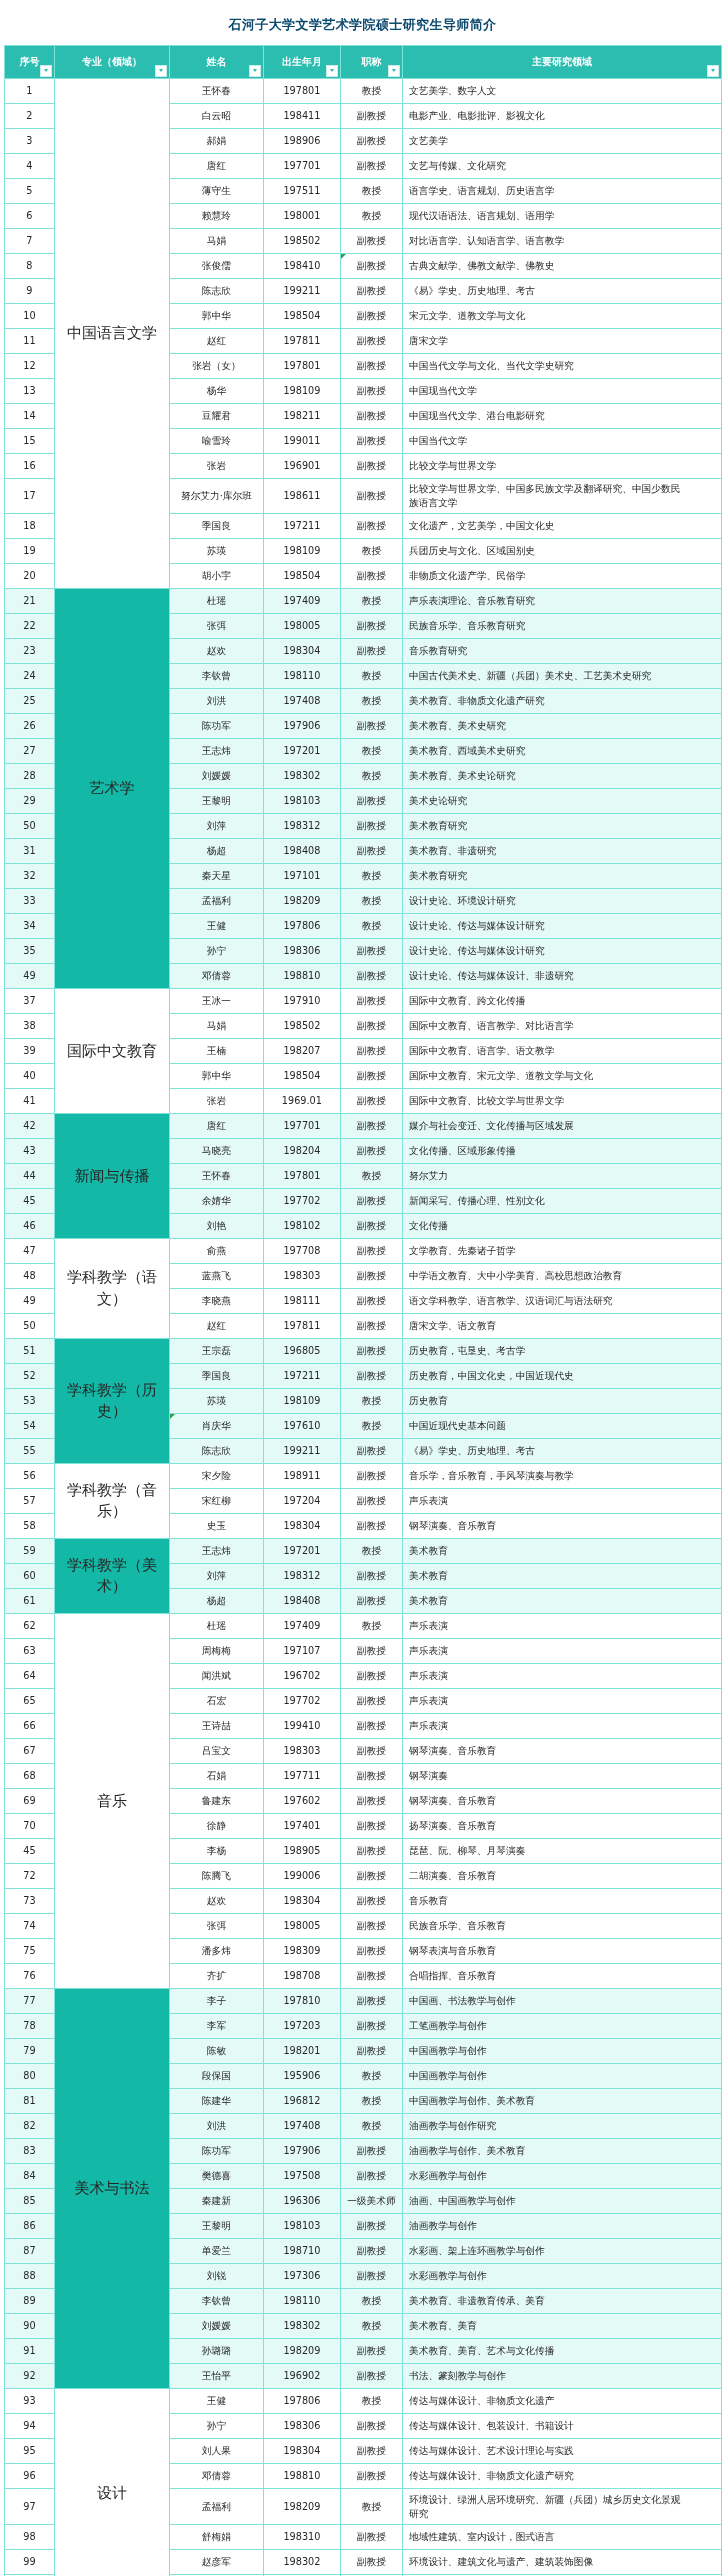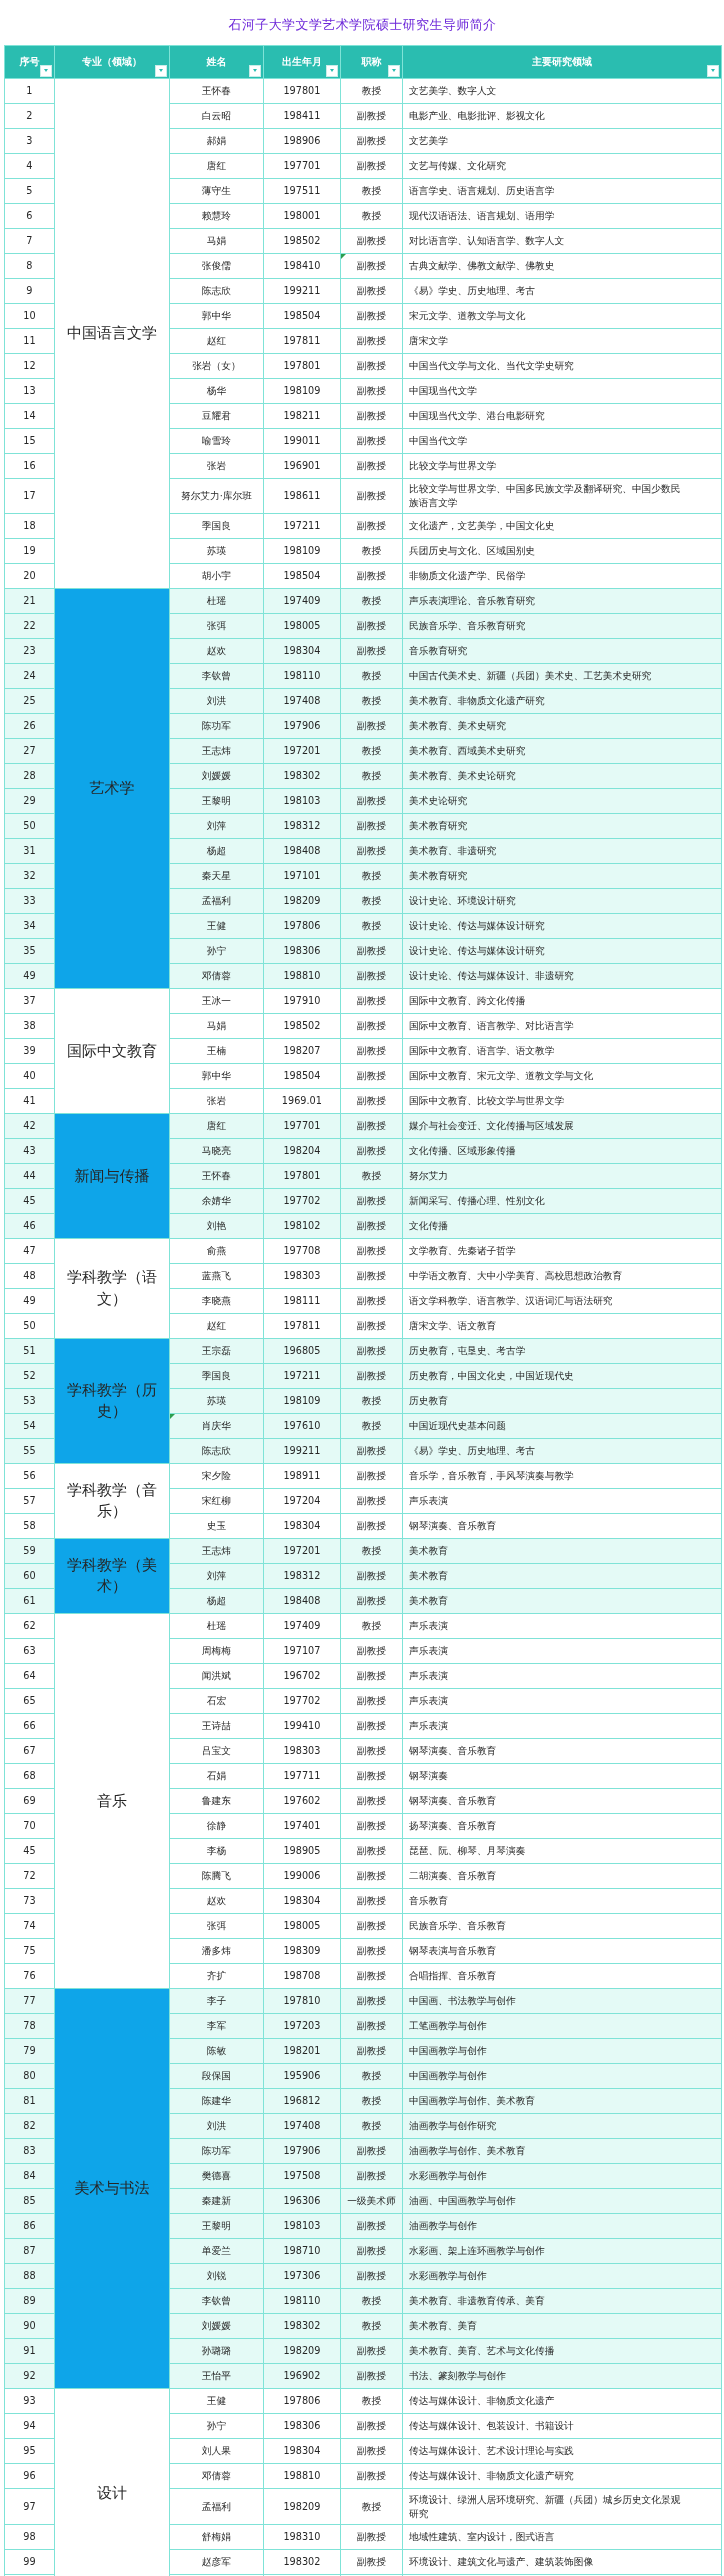--- a/index.html
+++ b/index.html
@@ -1,18 +1,18 @@
 <!DOCTYPE html>
 <html style="font-size:12.4px"><head>
 <meta charset="utf-8">
 <style>
   html,body { margin:0; padding:0; background:#ffffff; }
   body { width:725px; font-family:"DejaVu Sans","Liberation Sans",sans-serif; }
   .title {
-    text-align:center; font-weight:normal; font-size:13px; color:#6d28d9;
+    text-align:center; font-weight:bold; font-size:13px; color:#0c4a6e;
     padding:15.5px 0 11.6px 0; letter-spacing:0.4px;
   }
   table.roster {
     border-collapse:collapse; table-layout:fixed;
     margin-left:3.9px; width:717px;
   }
   col.c-seq   { width:50px; }
   col.c-major { width:115px; }
   col.c-name  { width:94px; }
   col.c-birth { width:77px; }
@@ -24,21 +24,21 @@
     text-align:center; vertical-align:middle; box-sizing:border-box;
   }
   td {
     border:0.8px solid #7fe3d7; font-size:9.7px; color:#262626;
     text-align:center; vertical-align:middle; height:25px; padding:1.5px 3.1px;
     box-sizing:border-box; position:relative; background:#ffffff;
     line-height:1.45; overflow:hidden;
   }
   tr.mint td { background:#e4faf6; }
   td.major-cell { font-size:15px; background:#ffffff; }
-  tr.mint td.major-cell, td.major-cell.mint { background:#0ea5e9; }
+  tr.mint td.major-cell, td.major-cell.mint { background:#14b8a6; }
   td.field-cell { text-align:left; padding:3.1px 36px 3.1px 6.2px; }
   .filter-btn {
     position:absolute; right:1.5px; bottom:1.5px; width:10px; height:10px;
     background:#ffffff; border:0.8px solid #c9ece8; display:flex;
     align-items:center; justify-content:center; cursor:pointer;
   }
   .filter-btn .tri {
     width:0; height:0; border-left:2.7px solid transparent;
     border-right:2.7px solid transparent; border-top:3.9px solid #2abdb0;
   }
@@ -125,21 +125,21 @@
         <td>赖慧玲</td>
         <td>198001</td>
         <td>教授</td>
         <td class="field-cell">现代汉语语法、语言规划、语用学</td>
       </tr>
       <tr>
         <td>7</td>
         <td>马娟</td>
         <td>198502</td>
         <td>副教授</td>
-        <td class="field-cell">对比语言学、认知语言学、数字人文</td>
+        <td class="field-cell">对比语言学、认知语言学、语言教学</td>
       </tr>
       <tr>
         <td>8</td>
         <td>张俊儒</td>
         <td>198410</td>
         <td>副教授<span class="comment-marker"></span></td>
         <td class="field-cell">古典文献学、佛教文献学、佛教史</td>
       </tr>
       <tr>
         <td>9</td>

